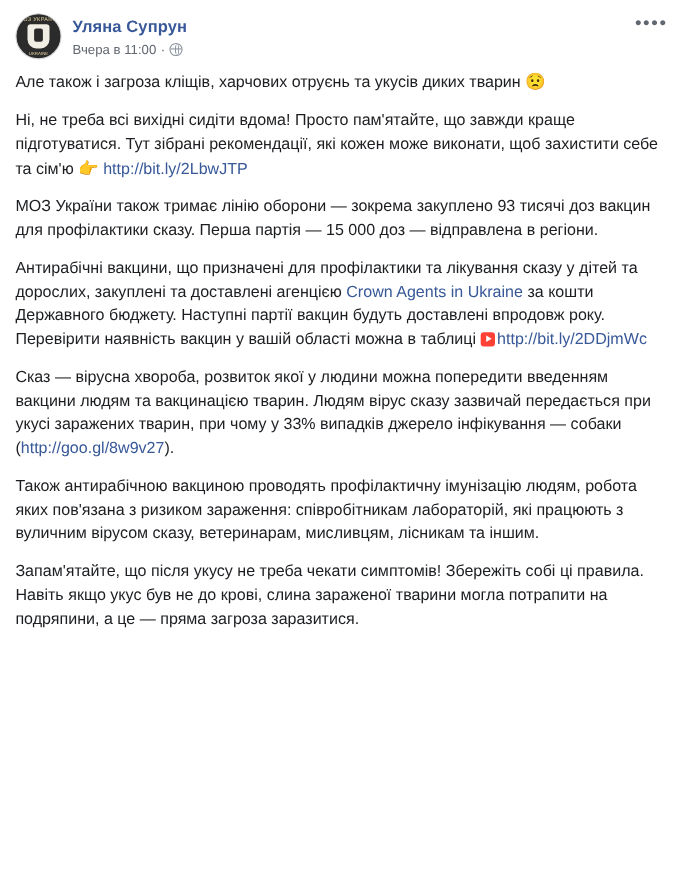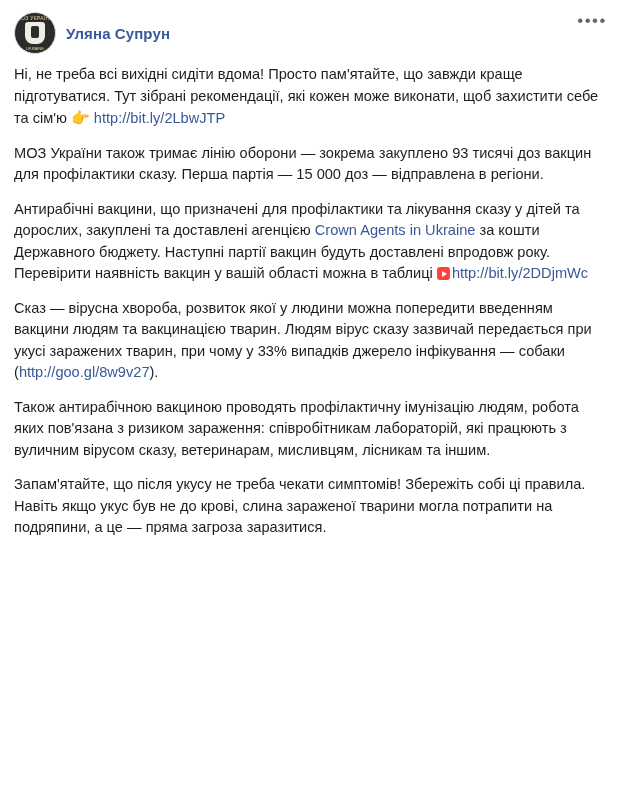--- a/index.html
+++ b/index.html
@@ -187,25 +187,31 @@
 <div class="post">
 
   <div class="post-header">
     <div class="avatar">
       <div class="av-top">МОЗ УКРАЇНИ</div>
       <div class="av-crest"></div>
       <div class="av-bottom">UKRAINE</div>
     </div>
     <div class="header-text">
       <div class="author">Уляна Супрун</div>
+      <div class="meta">
+        <span>Вчера в 11:00</span>
+        <span class="dot">·</span>
+        <span class="globe-icon"></span>
+      </div>
     </div>
     <div class="more-button">••••</div>
   </div>
 
   <div class="post-body" id="post-body">
+      <div class="para"><span>Але також і загроза кліщів, харчових отруєнь та укусів диких тварин </span><span class="emoji">😟</span></div>
       <div class="para"><span>Ні, не треба всі вихідні сидіти вдома! Просто пам'ятайте, що завжди краще підготуватися. Тут зібрані рекомендації, які кожен може виконати, щоб захистити себе та сім'ю </span><span class="emoji">👉</span><span> </span><a class="link" href="#">http://bit.ly/2LbwJTP</a></div>
       <div class="para"><span>МОЗ України також тримає лінію оборони — зокрема закуплено 93 тисячі доз вакцин для профілактики сказу. Перша партія — 15 000 доз — відправлена в регіони.</span></div>
       <div class="para"><span>Антирабічні вакцини, що призначені для профілактики та лікування сказу у дітей та дорослих, закуплені та доставлені агенцією </span><a class="link" href="#">Crown Agents in Ukraine</a><span> за кошти Державного бюджету. Наступні партії вакцин будуть доставлені впродовж року. Перевірити наявність вакцин у вашій області можна в таблиці </span><span class="play-badge"></span><a class="link" href="#">http://bit.ly/2DDjmWc</a></div>
       <div class="para"><span>Сказ — вірусна хвороба, розвиток якої у людини можна попередити введенням вакцини людям та вакцинацією тварин. Людям вірус сказу зазвичай передається при укусі заражених тварин, при чому у 33% випадків джерело інфікування — собаки (</span><a class="link" href="#">http://goo.gl/8w9v27</a><span>).</span></div>
       <div class="para"><span>Також антирабічною вакциною проводять профілактичну імунізацію людям, робота яких пов'язана з ризиком зараження: співробітникам лабораторій, які працюють з вуличним вірусом сказу, ветеринарам, мисливцям, лісникам та іншим.</span></div>
       <div class="para"><span>Запам'ятайте, що після укусу не треба чекати симптомів! Збережіть собі ці правила. Навіть якщо укус був не до крові, слина зараженої тварини могла потрапити на подряпини, а це — пряма загроза заразитися.</span></div>
     </div>
 
 </div>
 

